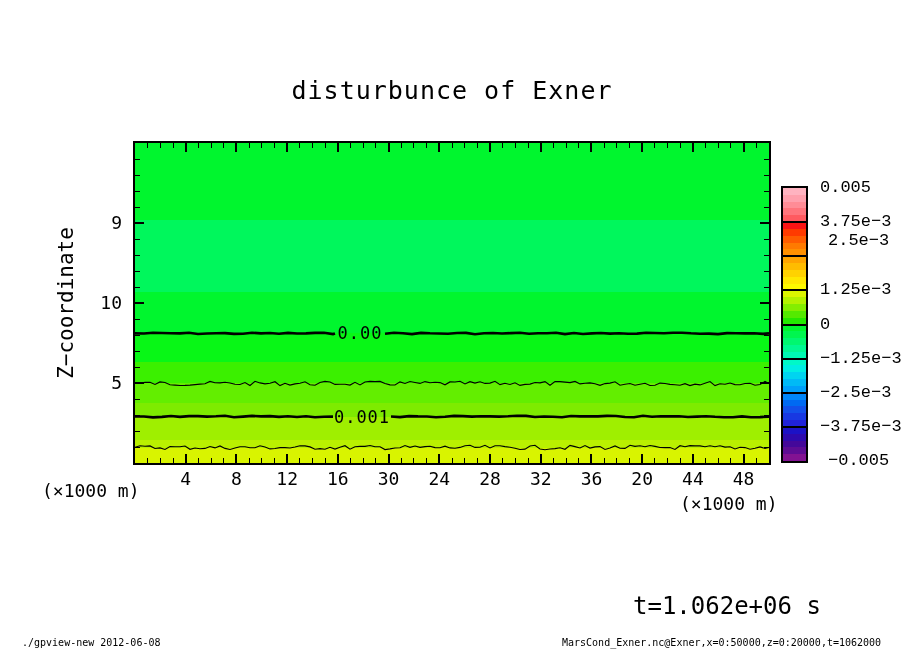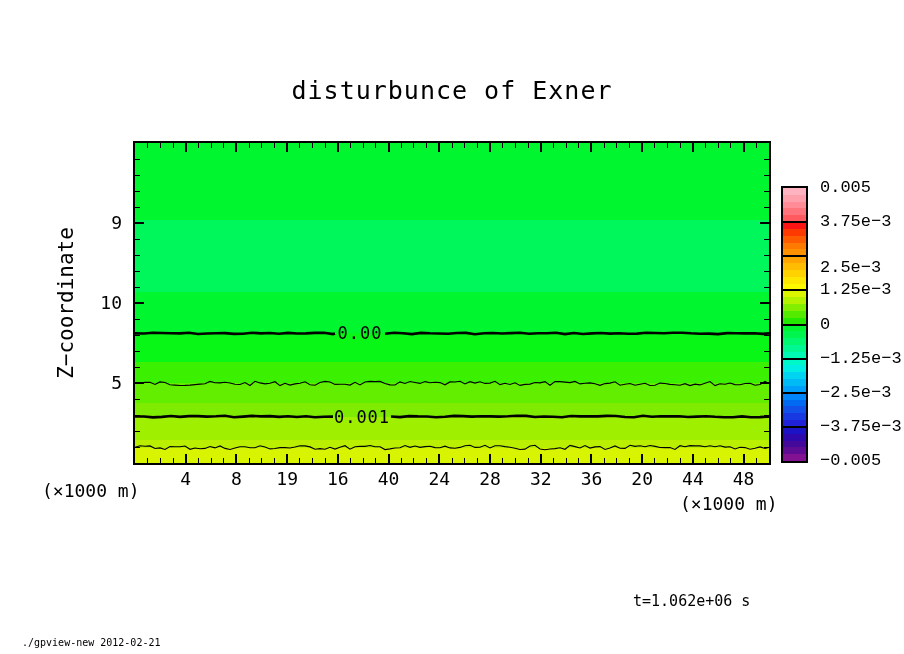--- a/index.html
+++ b/index.html
@@ -18,21 +18,21 @@
   .ytick-label{position:absolute;left:85px;width:37px;text-align:right;font-size:18px;}
   #ylabel{left:66px;top:303px;transform:translate(-50%,-50%) rotate(-90deg);font-size:21px;white-space:nowrap;}
   #xlabel{top:515px;left:0;width:904px;text-align:center;font-size:21px;letter-spacing:1px;}
   #yunit{left:42px;top:480px;font-size:18px;}
   #xunit{left:680px;top:493px;font-size:18px;}
   #cbar{left:783px;top:188px;width:23px;height:273px;border:2px solid #000;margin-left:-2px;margin-top:-2px;}
   .cbar-stripe{position:absolute;left:0;width:23px;}
   .cbar-divider{position:absolute;left:0;width:23px;height:2px;background:#000;}
   .cbar-label{position:absolute;left:820px;font-size:17px;white-space:nowrap;font-family:Liberation Mono, monospace;}
   #contour-interval{top:563px;left:0;width:904px;text-align:center;font-size:17px;letter-spacing:1px;}
-  #time-label{left:633px;top:592px;font-size:15px;}
+  #time-label{left:633px;top:592px;font-size:24px;}
   .footer{top:637px;font-size:10px;letter-spacing:0;}
   #footer-left{left:22px;}
   #footer-right{left:562px;}
 </style>
 </head>
 <body>
 
 <div id="page">
   <div id="title" class="abs">disturbunce of Exner</div>
 
@@ -197,23 +197,23 @@
       </div>
     <div id="contour-labels">
         <div class="contour-label" style="left: 225px; top: 190.4px;">0.00</div>
         <div class="contour-label" style="left: 227px; top: 273.6px;">0.001</div>
       </div>
   </div>
 
   <div id="xtick-labels">
       <div class="abs xtick-label" style="left: 185.72px;">4</div>
       <div class="abs xtick-label" style="left: 236.44px;">8</div>
-      <div class="abs xtick-label" style="left: 287.16px;">19</div>
+      <div class="abs xtick-label" style="left: 287.16px;">12</div>
       <div class="abs xtick-label" style="left: 337.88px;">16</div>
-      <div class="abs xtick-label" style="left: 388.6px;">40</div>
+      <div class="abs xtick-label" style="left: 388.6px;">30</div>
       <div class="abs xtick-label" style="left: 439.32px;">24</div>
       <div class="abs xtick-label" style="left: 490.04px;">28</div>
       <div class="abs xtick-label" style="left: 540.76px;">32</div>
       <div class="abs xtick-label" style="left: 591.48px;">36</div>
       <div class="abs xtick-label" style="left: 642.2px;">20</div>
       <div class="abs xtick-label" style="left: 692.92px;">44</div>
       <div class="abs xtick-label" style="left: 743.64px;">48</div>
     </div>
   <div id="ytick-labels">
       <div class="abs ytick-label" style="top: 372px;">5</div>
@@ -270,25 +270,26 @@
       <div class="cbar-stripe" style="top: 238.875px; height: 7.325px; background: rgb(28, 18, 198);"></div>
       <div class="cbar-stripe" style="top: 245.7px; height: 7.325px; background: rgb(46, 10, 174);"></div>
       <div class="cbar-stripe" style="top: 252.525px; height: 7.325px; background: rgb(68, 8, 154);"></div>
       <div class="cbar-stripe" style="top: 259.35px; height: 7.325px; background: rgb(94, 12, 148);"></div>
       <div class="cbar-stripe" style="top: 266.175px; height: 7.325px; background: rgb(130, 18, 146);"></div>
       <div class="cbar-divider" style="top: 237.875px;"></div>
     </div>
   <div id="cbar-labels">
       <div class="abs cbar-label" style="top: 178px;">0.005</div>
       <div class="abs cbar-label" style="top: 212.125px;">3.75e−3</div>
-      <div class="abs cbar-label" style="top: 258px;">2.5e−3</div>
+      <div class="abs cbar-label" style="top: 231px; margin-left: 8px;">2.5e−3</div>
       <div class="abs cbar-label" style="top: 280.375px;">1.25e−3</div>
       <div class="abs cbar-label" style="top: 314.5px;">0</div>
       <div class="abs cbar-label" style="top: 348.625px;">−1.25e−3</div>
       <div class="abs cbar-label" style="top: 382.75px;">−2.5e−3</div>
       <div class="abs cbar-label" style="top: 416.875px;">−3.75e−3</div>
-      <div class="abs cbar-label" style="top: 451px;">−0.005</div>
+      <div class="abs cbar-label" style="top: 451px; margin-left: 8px;">−0.005</div>
     </div>
 
   <div id="time-label" class="abs">t=1.062e+06 s</div>
 
-  <div id="footer-left" class="abs footer">./gpview-new  2012-02-21</div>
+  <div id="footer-left" class="abs footer">./gpview-new  2012-06-08</div>
+  <div id="footer-right" class="abs footer">MarsCond_Exner.nc@Exner,x=0:50000,z=0:20000,t=1062000</div>
 </div>
 
 </body></html>

